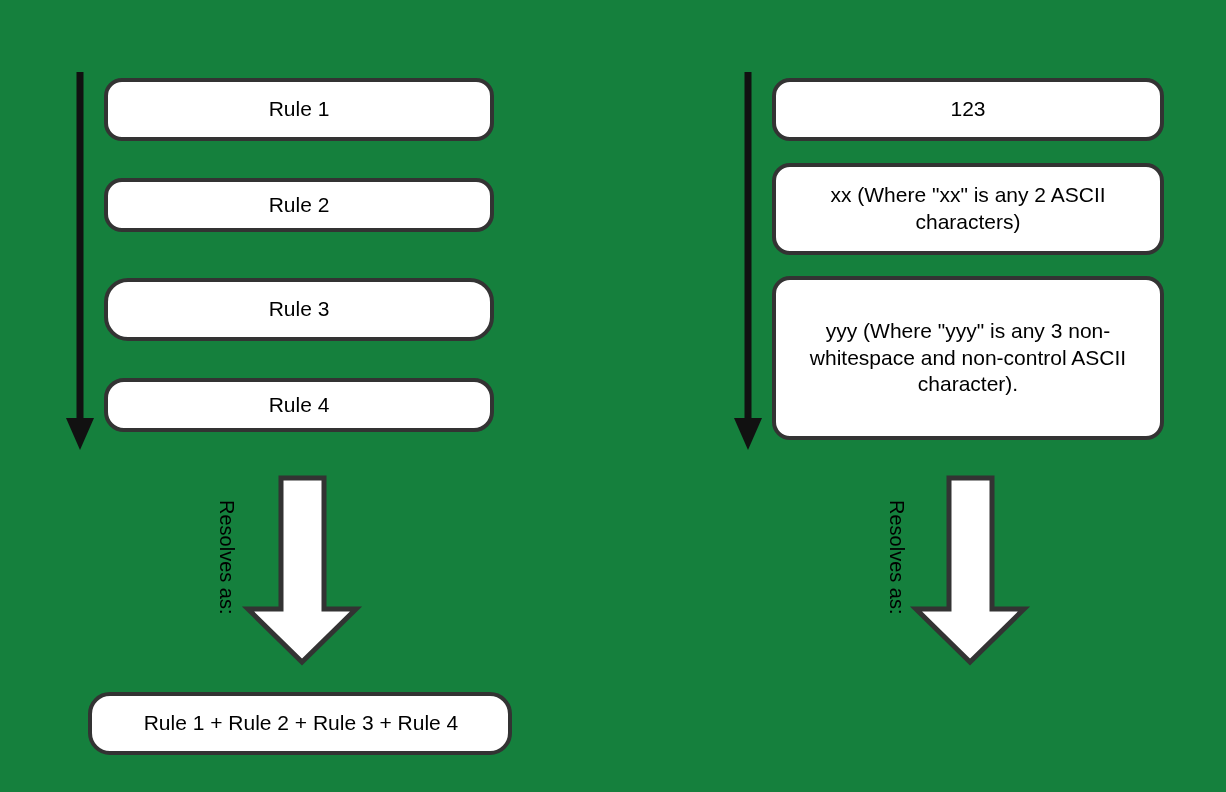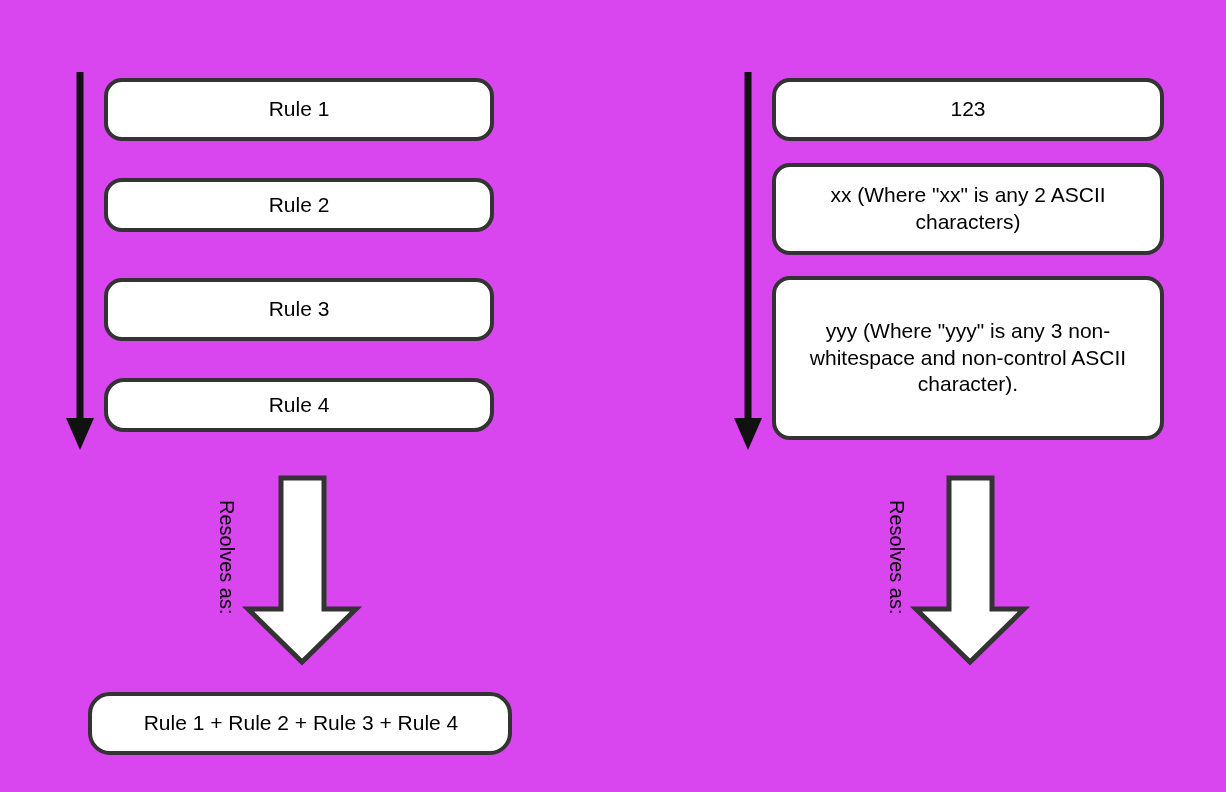--- a/index.html
+++ b/index.html
@@ -7,21 +7,21 @@
     padding: 0;
     background: #ffffff;
   }
   body {
     font-family: "Liberation Sans", sans-serif;
   }
   #canvas {
     position: relative;
     width: 1226px;
     height: 792px;
-    background: #d946ef;
+    background: #15803d;
     overflow: hidden;
   }
 
   
   .rbox {
     position: absolute;
     box-sizing: border-box;
     border: 4px solid #333333;
     border-radius: 18px;
     background: #ffffff;
@@ -70,21 +70,21 @@
   </svg>
 
   <div class="rbox" style="left:104px; top:78px; width:390px; height:63px;">
     <span>Rule 1</span>
   </div>
 
   <div class="rbox" style="left:104px; top:178px; width:390px; height:54px;">
     <span>Rule 2</span>
   </div>
 
-  <div class="rbox" style="left:104px; top:278px; width:390px; height:63px;">
+  <div class="rbox" style="left:104px; top:278px; width:390px; height:63px;border-radius:24px;">
     <span>Rule 3</span>
   </div>
 
   <div class="rbox" style="left:104px; top:378px; width:390px; height:54px;border-radius:20px;">
     <span>Rule 4</span>
   </div>
 
   <div class="rot-label" style="left:238px; top:500px;">Resolves as:</div>
 
   <svg class="block-arrow" style="left:240px; top:470px;" width="125" height="200" viewBox="0 0 125 200">

